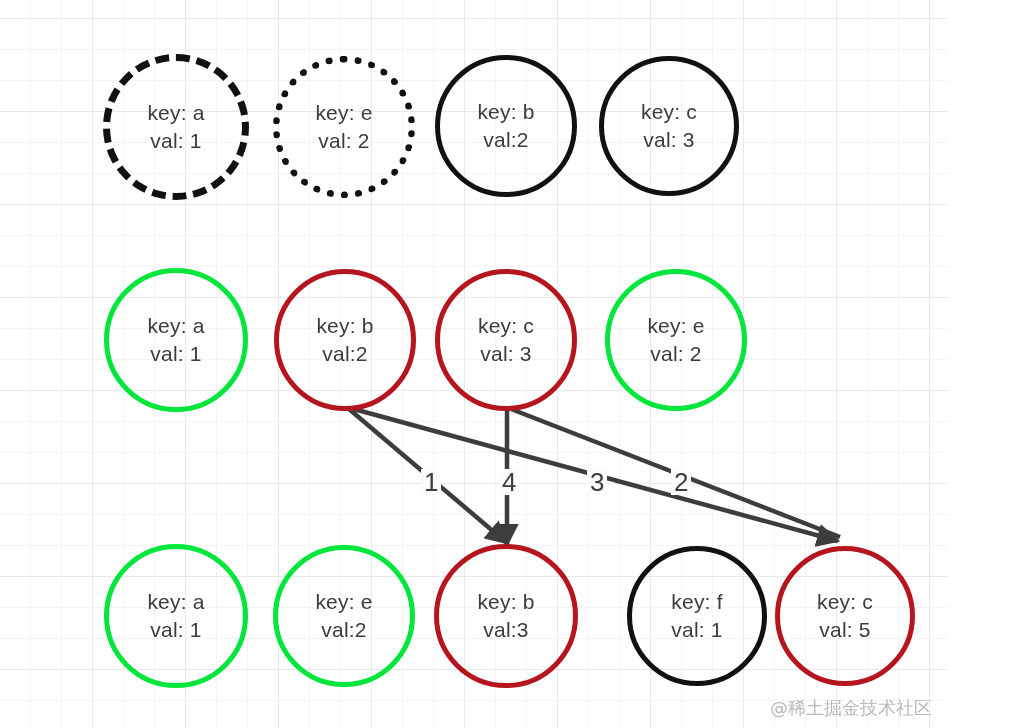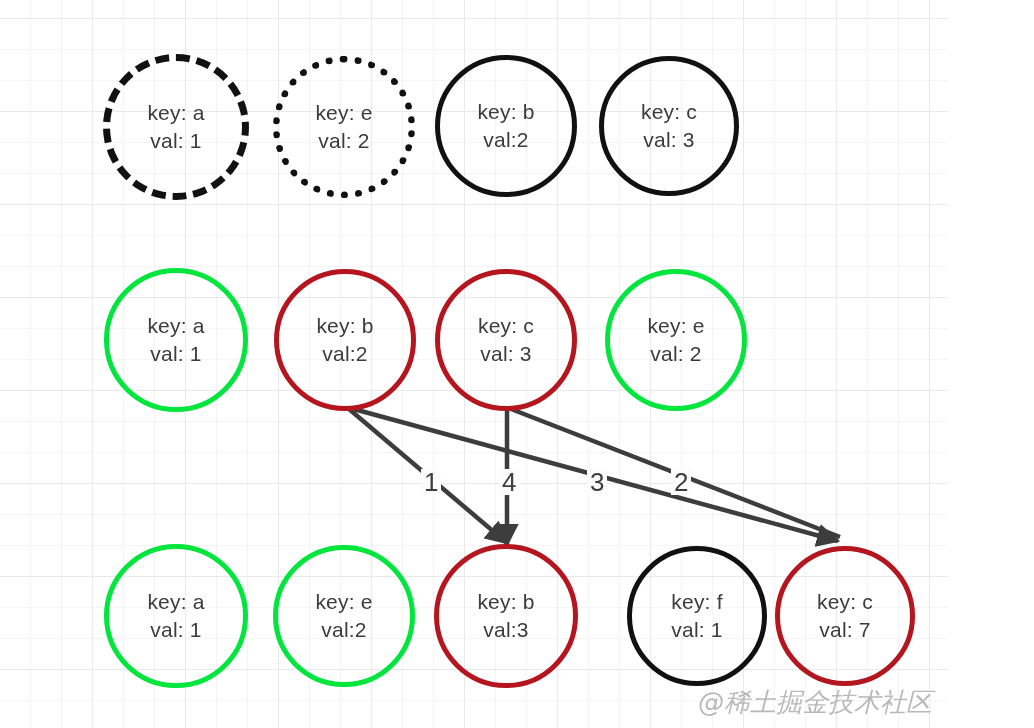--- a/index.html
+++ b/index.html
@@ -58,25 +58,24 @@
     background: #fcfcfc;
     padding: 0 3px;
     line-height: 1;
     font-family: "Liberation Sans", sans-serif;
   }
   #watermark {
     position: absolute;
     right: 16px;
     bottom: 8px;
     z-index: 5;
-    font-size: 26px;
+    font-size: 18px;
     color: #b9b9b9;
     font-family: "DejaVu Sans", sans-serif;
     white-space: nowrap;
-    font-style: italic;
   }
 </style>
 </head>
 <body>
 
 <div id="canvas">
 
   <svg id="edges" viewBox="0 0 1034 728" xmlns="http://www.w3.org/2000/svg">
     <defs>
       <marker id="ah" viewBox="0 0 10 10" refX="9" refY="5" markerWidth="5.2" markerHeight="5.2" orient="auto-start-reverse">
@@ -135,21 +134,21 @@
       <div class="node solid" style="left: 434px; top: 544px; width: 144px; height: 144px; border-width: 5px; border-color: rgb(181, 21, 30);">
         <span class="ln">key: b</span>
         <span class="ln">val:3</span>
       </div>
       <div class="node solid" style="left: 627px; top: 546px; width: 140px; height: 140px; border-width: 5px; border-color: rgb(17, 17, 17);">
         <span class="ln">key: f</span>
         <span class="ln">val: 1</span>
       </div>
       <div class="node solid" style="left: 775px; top: 546px; width: 140px; height: 140px; border-width: 5px; border-color: rgb(181, 21, 30);">
         <span class="ln">key: c</span>
-        <span class="ln">val: 7</span>
+        <span class="ln">val: 5</span>
       </div>
     </div>
   <div id="labels-layer">
       <div class="edge-label" style="left: 421px; top: 469px;">1</div>
       <div class="edge-label" style="left: 499px; top: 469px;">4</div>
       <div class="edge-label" style="left: 587px; top: 469px;">3</div>
       <div class="edge-label" style="left: 671px; top: 469px;">2</div>
     </div>
 
   <div id="watermark">@稀土掘金技术社区</div>

